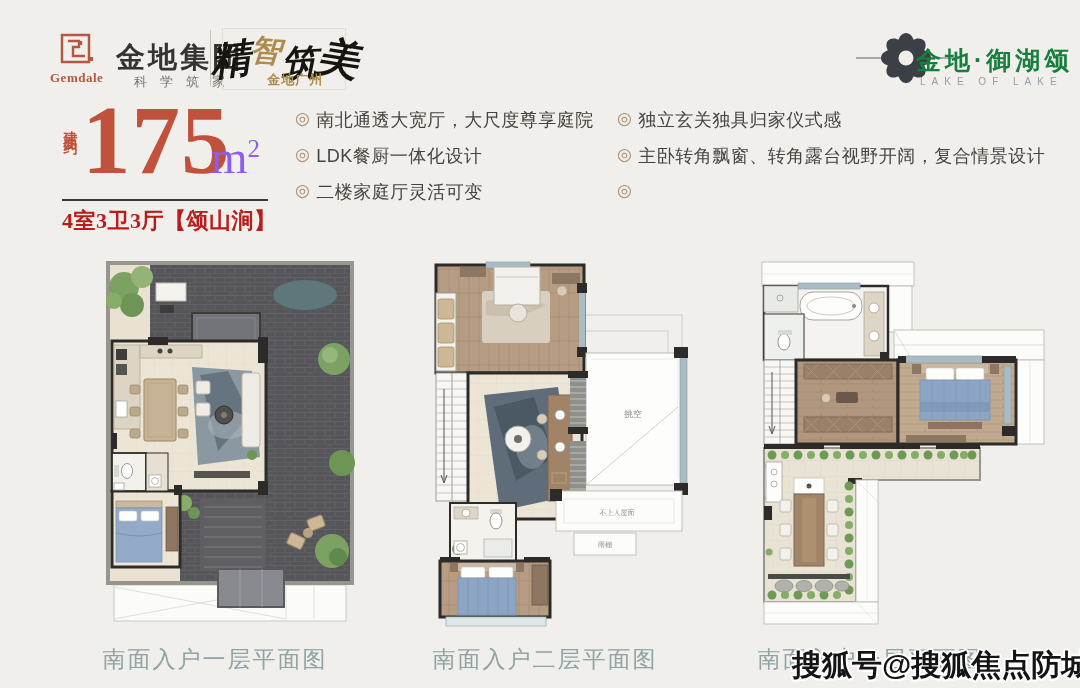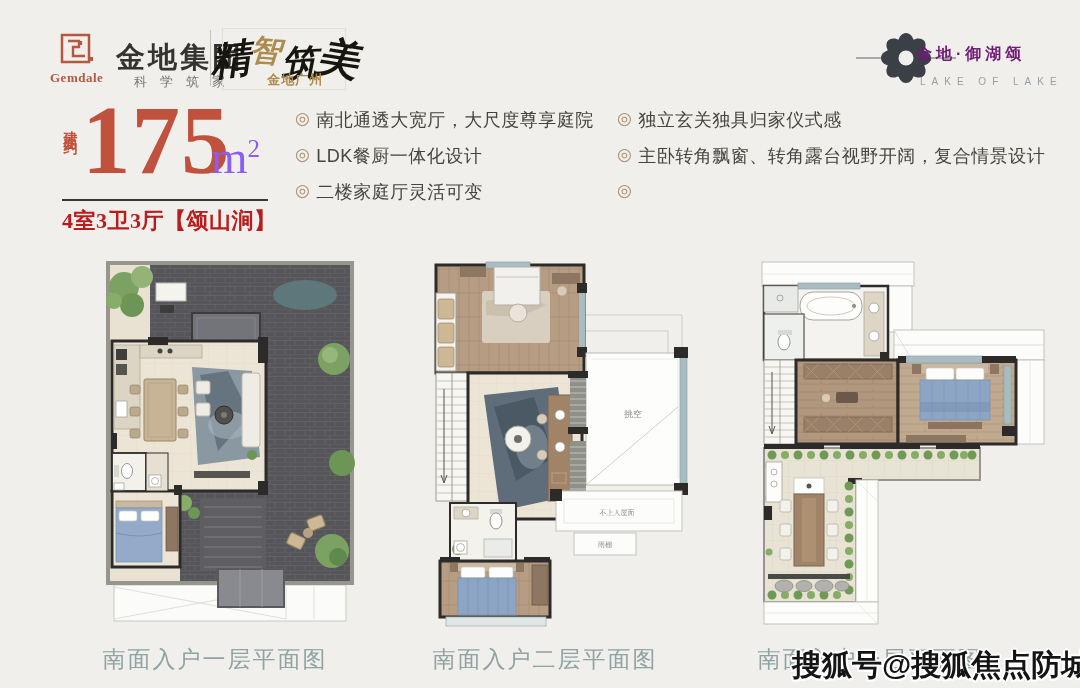--- a/index.html
+++ b/index.html
@@ -15,21 +15,21 @@
   #header-divider{left:210px;top:30px;width:1px;height:56px;background:#c6c4bd;}
   #calli{left:222px;top:28px;width:122px;height:60px;border:1px solid #e2dfd7;display:flex;
          align-items:center;justify-content:center;font-family:"Liberation Serif",serif;font-style:italic;font-weight:bold;}
   #calli .c1{font-size:40px;color:#17150f;transform:rotate(-6deg);}
   #calli .c2{font-size:31px;color:#ad8c4e;transform:translateY(-8px) rotate(4deg);}
   #calli .c3{font-size:36px;color:#17150f;transform:translateY(4px) rotate(-3deg);}
   #calli .c4{font-size:42px;color:#17150f;transform:rotate(9deg);}
   #calli .sub{position:absolute;left:50%;top:42px;transform:translateX(-30%);font-style:normal;
               font-size:13px;color:#ad8c4e;letter-spacing:1px;}
   #proj-logo-icon{left:856px;top:32px;}
-  #proj-name{left:916px;top:44px;font-size:16px;font-weight:bold;color:#701a75;letter-spacing:4px;}
+  #proj-name{left:916px;top:44px;font-size:25px;font-weight:bold;color:#15803d;letter-spacing:4px;}
   #proj-sub{left:920px;top:76px;font-size:10px;color:#999ea4;letter-spacing:6px;}
   
   #area-prefix{left:62px;top:120px;writing-mode:vertical-rl;font-size:14px;font-weight:bold;
                color:#c0513c;letter-spacing:5px;}
   #area-num{left:82px;top:92px;font-family:"Liberation Serif",serif;font-weight:bold;
             font-size:97px;line-height:1;color:#c0513c;letter-spacing:1px;}
   #area-unit{left:211px;top:134px;font-family:"Liberation Serif",serif;font-weight:normal;
              font-size:47px;color:#8b5cf6;line-height:1;}
   #area-unit sup{font-size:25px;vertical-align:16px;}
   #area-rule{left:62px;top:199px;width:206px;height:0;border-top:2px solid #3a3833;}

